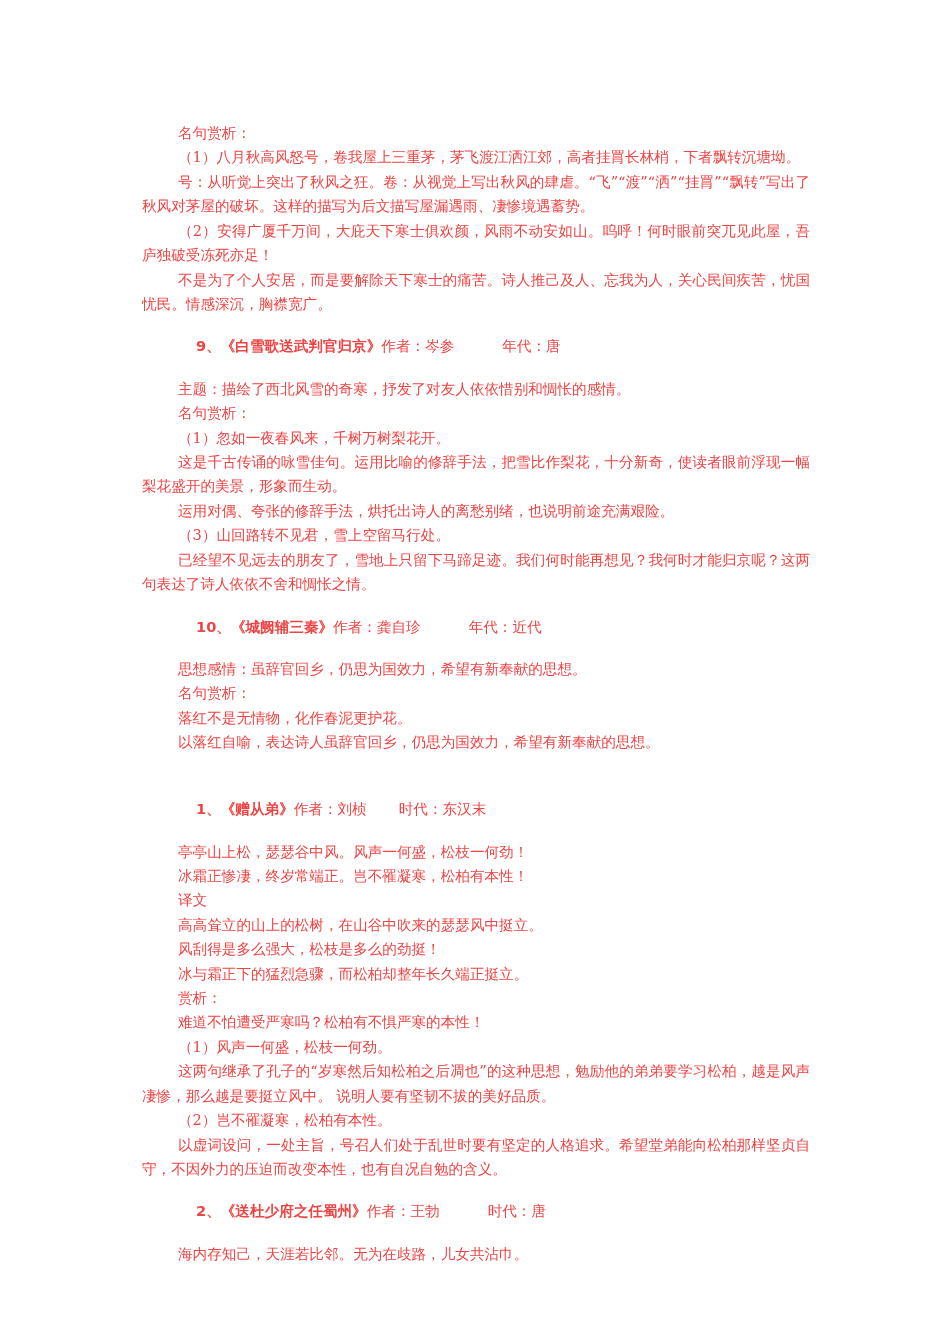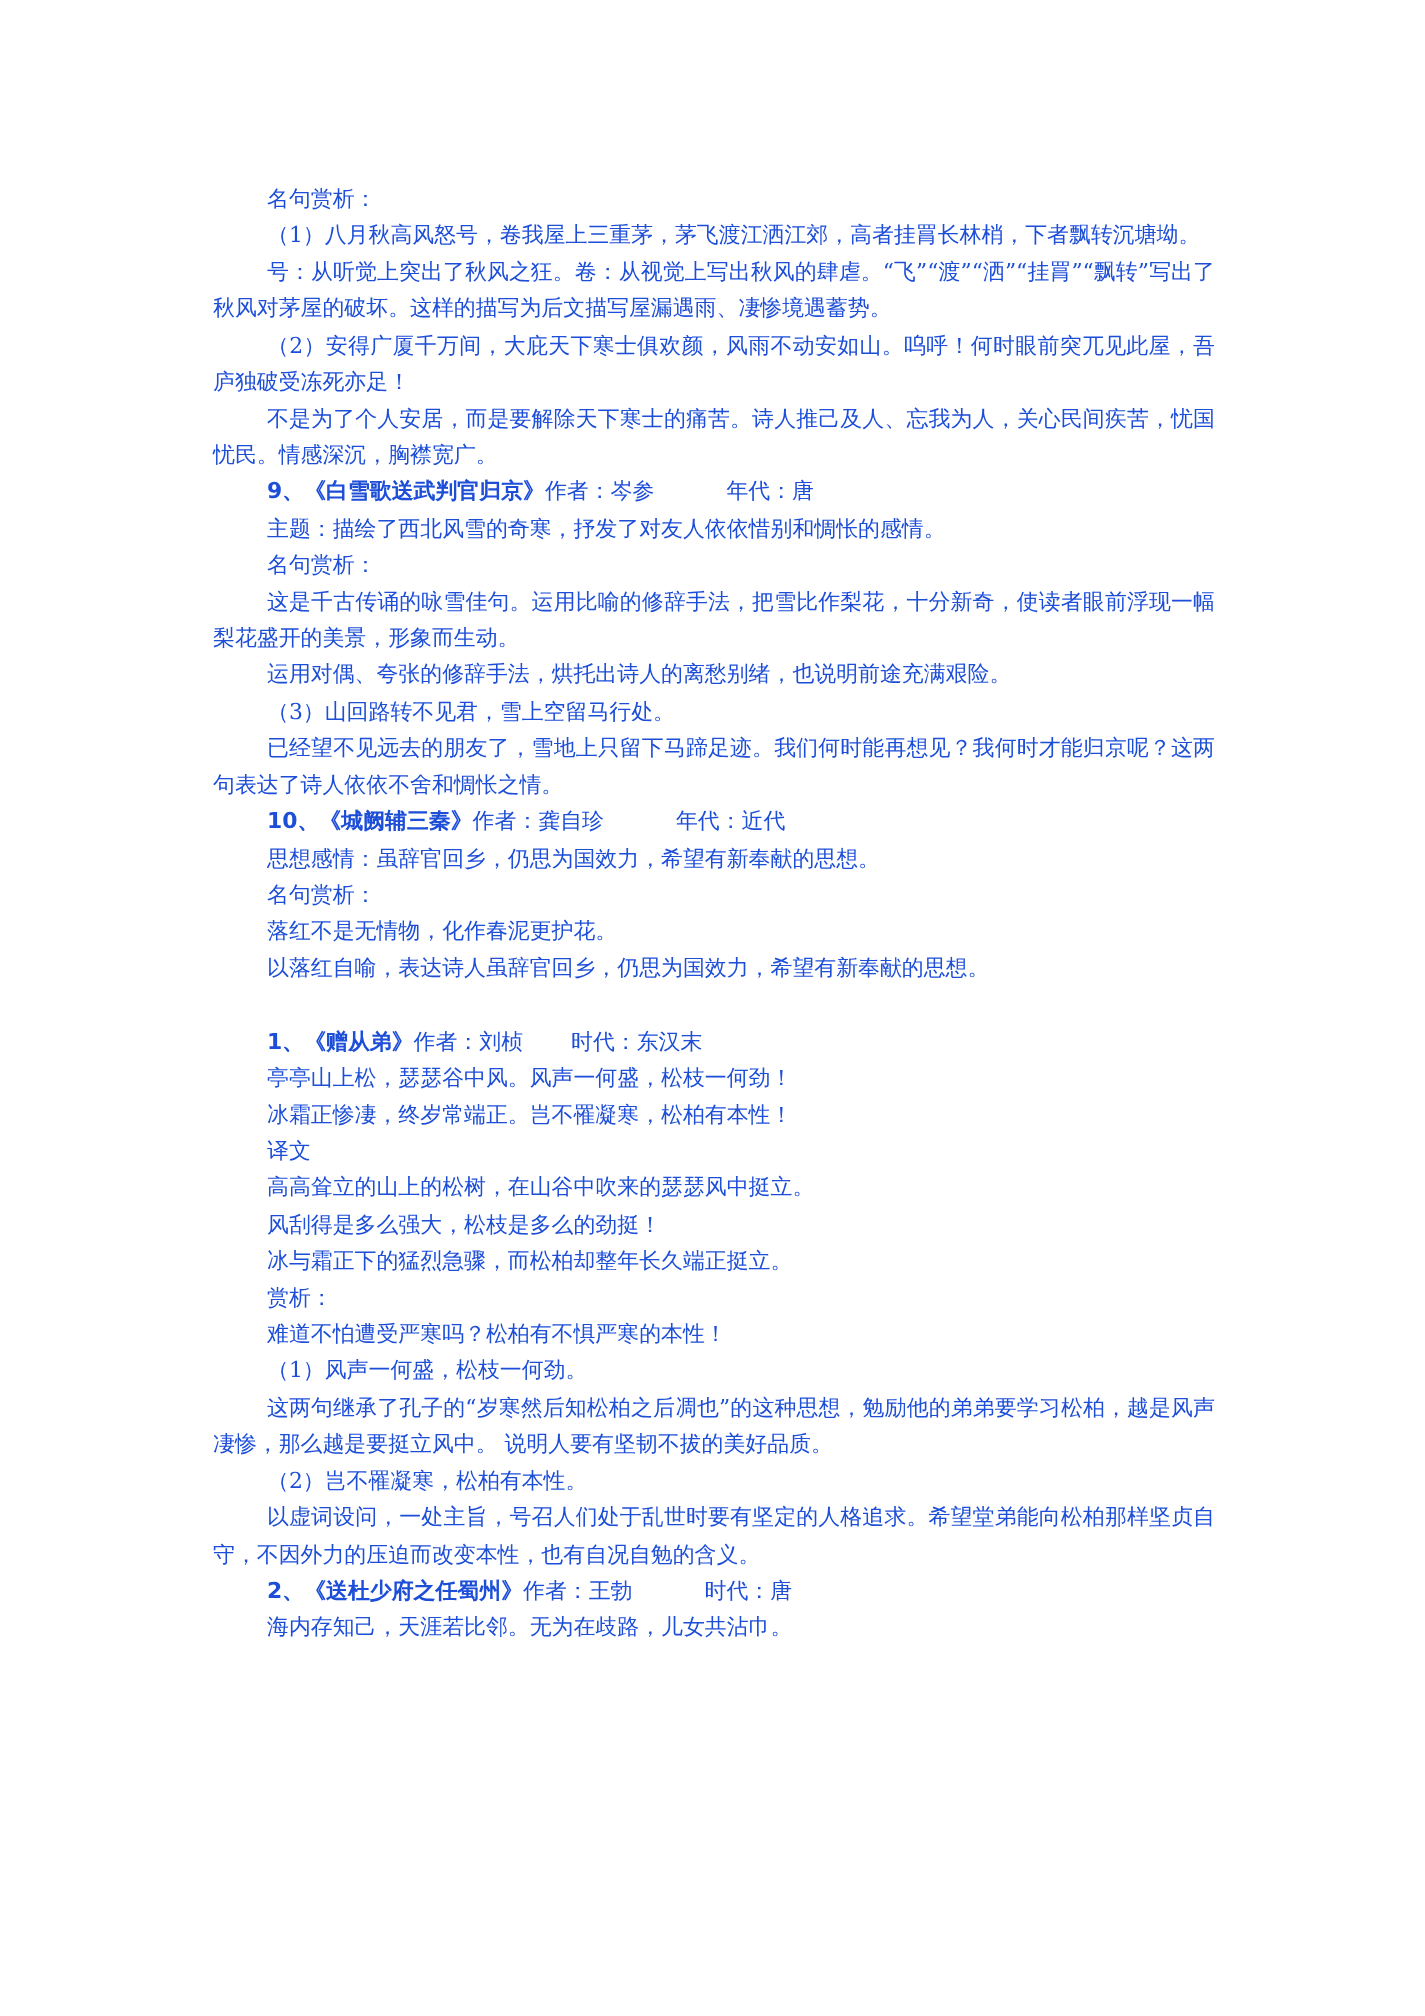--- a/index.html
+++ b/index.html
@@ -1,41 +1,42 @@
 <!DOCTYPE html>
 <html><head>
 <meta charset="utf-8">
 <style>
   html, body { margin: 0; padding: 0; background: #ffffff; }
   body { width: 950px; height: 1344px; position: relative; overflow: hidden; }
   .page {
     position: absolute; left: 142px; top: 121px; width: 668px;
     font-family: "DejaVu Serif", "Liberation Serif", serif;
-    font-size: 14.6px; line-height: 24.42px; color: #1d4ed8;
+    font-size: 14.6px; line-height: 24.42px; color: #ef4444;
   }
   .p { margin: 0; text-indent: 36px; text-align: justify; }
   .blank { height: 24.42px; }
-  .h { margin: 0; text-indent: 36px; }
+  .h { margin: 18px; text-indent: 36px; }
   .h .num, .h .title { font-weight: bold; font-family: "DejaVu Sans", "Liberation Sans", sans-serif; }
   .gap { display: inline-block; width: 48px; }
   .gap2 { display: inline-block; width: 32px; }
 </style>
 </head>
 <body>
 
 <div class="page">
   <p class="p">名句赏析：</p>
   <p class="p">（1）八月秋高风怒号，卷我屋上三重茅，茅飞渡江洒江郊，高者挂罥长林梢，下者飘转沉塘坳。</p>
   <p class="p">号：从听觉上突出了秋风之狂。卷：从视觉上写出秋风的肆虐。“飞”“渡”“洒”“挂罥”“飘转”写出了秋风对茅屋的破坏。这样的描写为后文描写屋漏遇雨、凄惨境遇蓄势。</p>
   <p class="p">（2）安得广厦千万间，大庇天下寒士俱欢颜，风雨不动安如山。呜呼！何时眼前突兀见此屋，吾庐独破受冻死亦足！</p>
   <p class="p">不是为了个人安居，而是要解除天下寒士的痛苦。诗人推己及人、忘我为人，关心民间疾苦，忧国忧民。情感深沉，胸襟宽广。</p>
 
   <p class="h"><span class="num">9、</span><span class="title">《白雪歌送武判官归京》</span><span>作者：岑参</span><span class="gap"></span><span>年代：唐</span></p>
   <p class="p">主题：描绘了西北风雪的奇寒，抒发了对友人依依惜别和惆怅的感情。</p>
   <p class="p">名句赏析：</p>
+  <p class="p">（1）忽如一夜春风来，千树万树梨花开。</p>
   <p class="p">这是千古传诵的咏雪佳句。运用比喻的修辞手法，把雪比作梨花，十分新奇，使读者眼前浮现一幅梨花盛开的美景，形象而生动。</p>
   <p class="p">运用对偶、夸张的修辞手法，烘托出诗人的离愁别绪，也说明前途充满艰险。</p>
   <p class="p">（3）山回路转不见君，雪上空留马行处。</p>
   <p class="p">已经望不见远去的朋友了，雪地上只留下马蹄足迹。我们何时能再想见？我何时才能归京呢？这两句表达了诗人依依不舍和惆怅之情。</p>
 
   <p class="h"><span class="num">10、</span><span class="title">《城阙辅三秦》</span><span>作者：龚自珍</span><span class="gap"></span><span>年代：近代</span></p>
   <p class="p">思想感情：虽辞官回乡，仍思为国效力，希望有新奉献的思想。</p>
   <p class="p">名句赏析：</p>
   <p class="p">落红不是无情物，化作春泥更护花。</p>
   <p class="p">以落红自喻，表达诗人虽辞官回乡，仍思为国效力，希望有新奉献的思想。</p>

